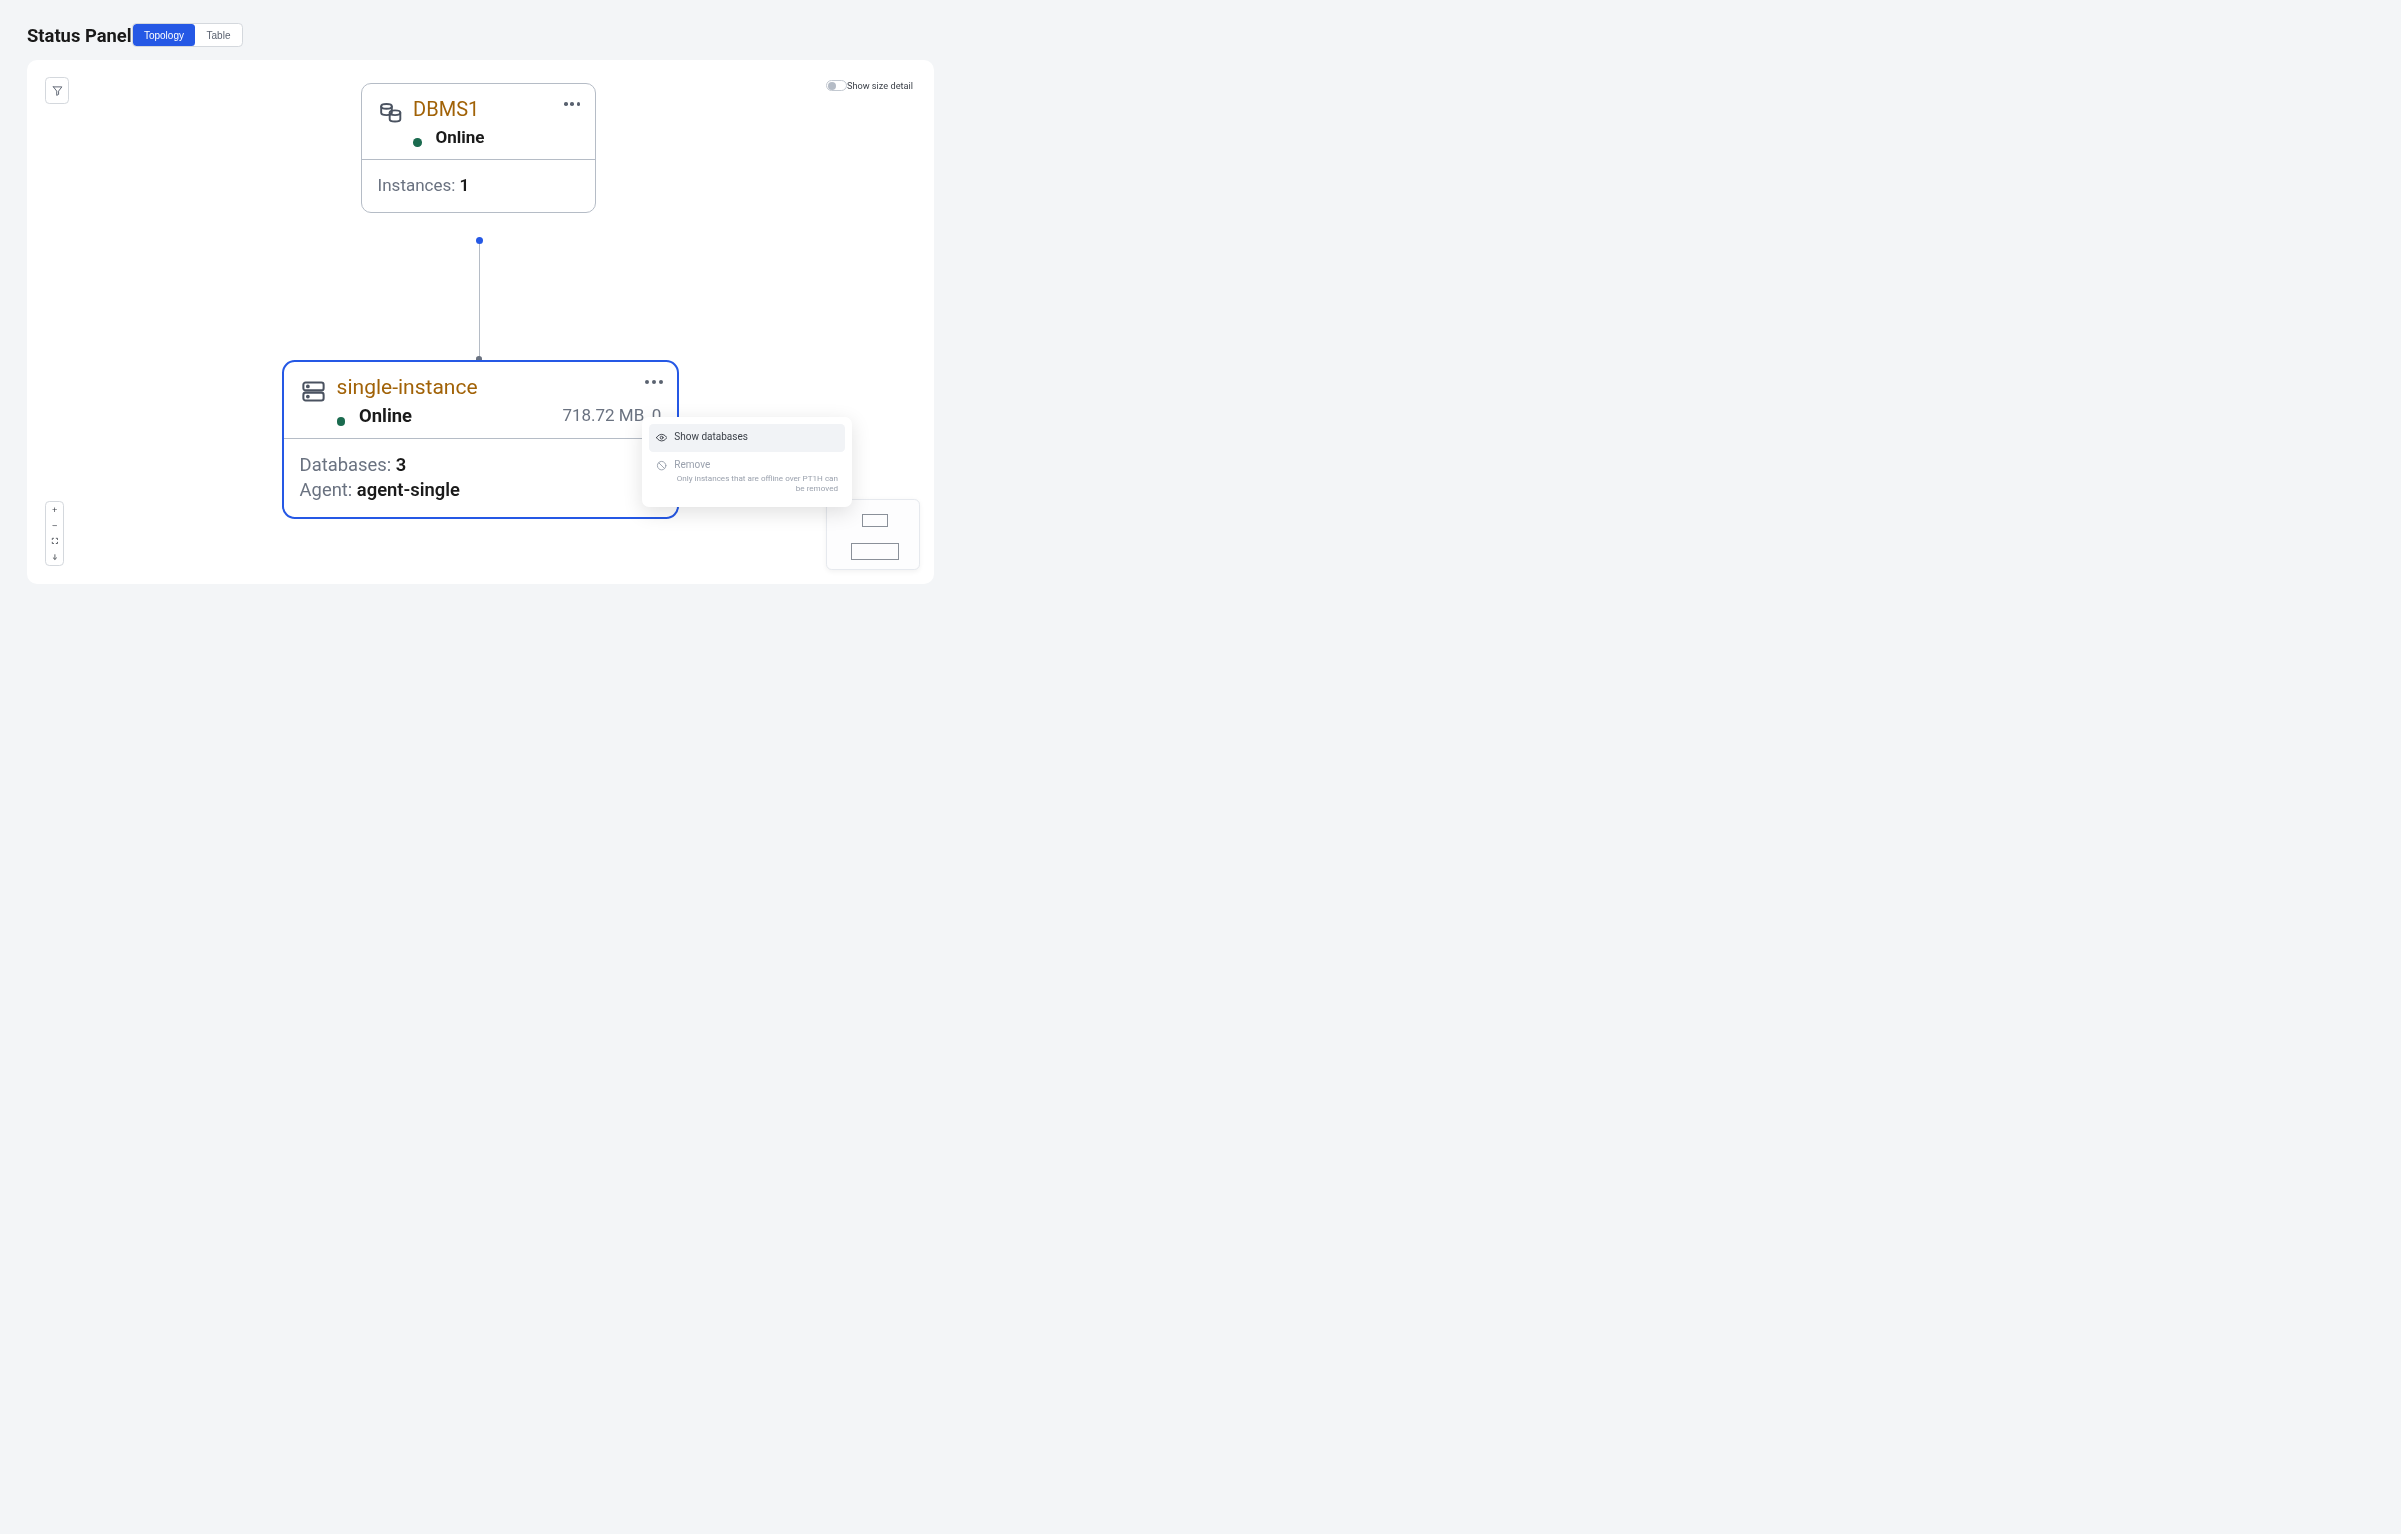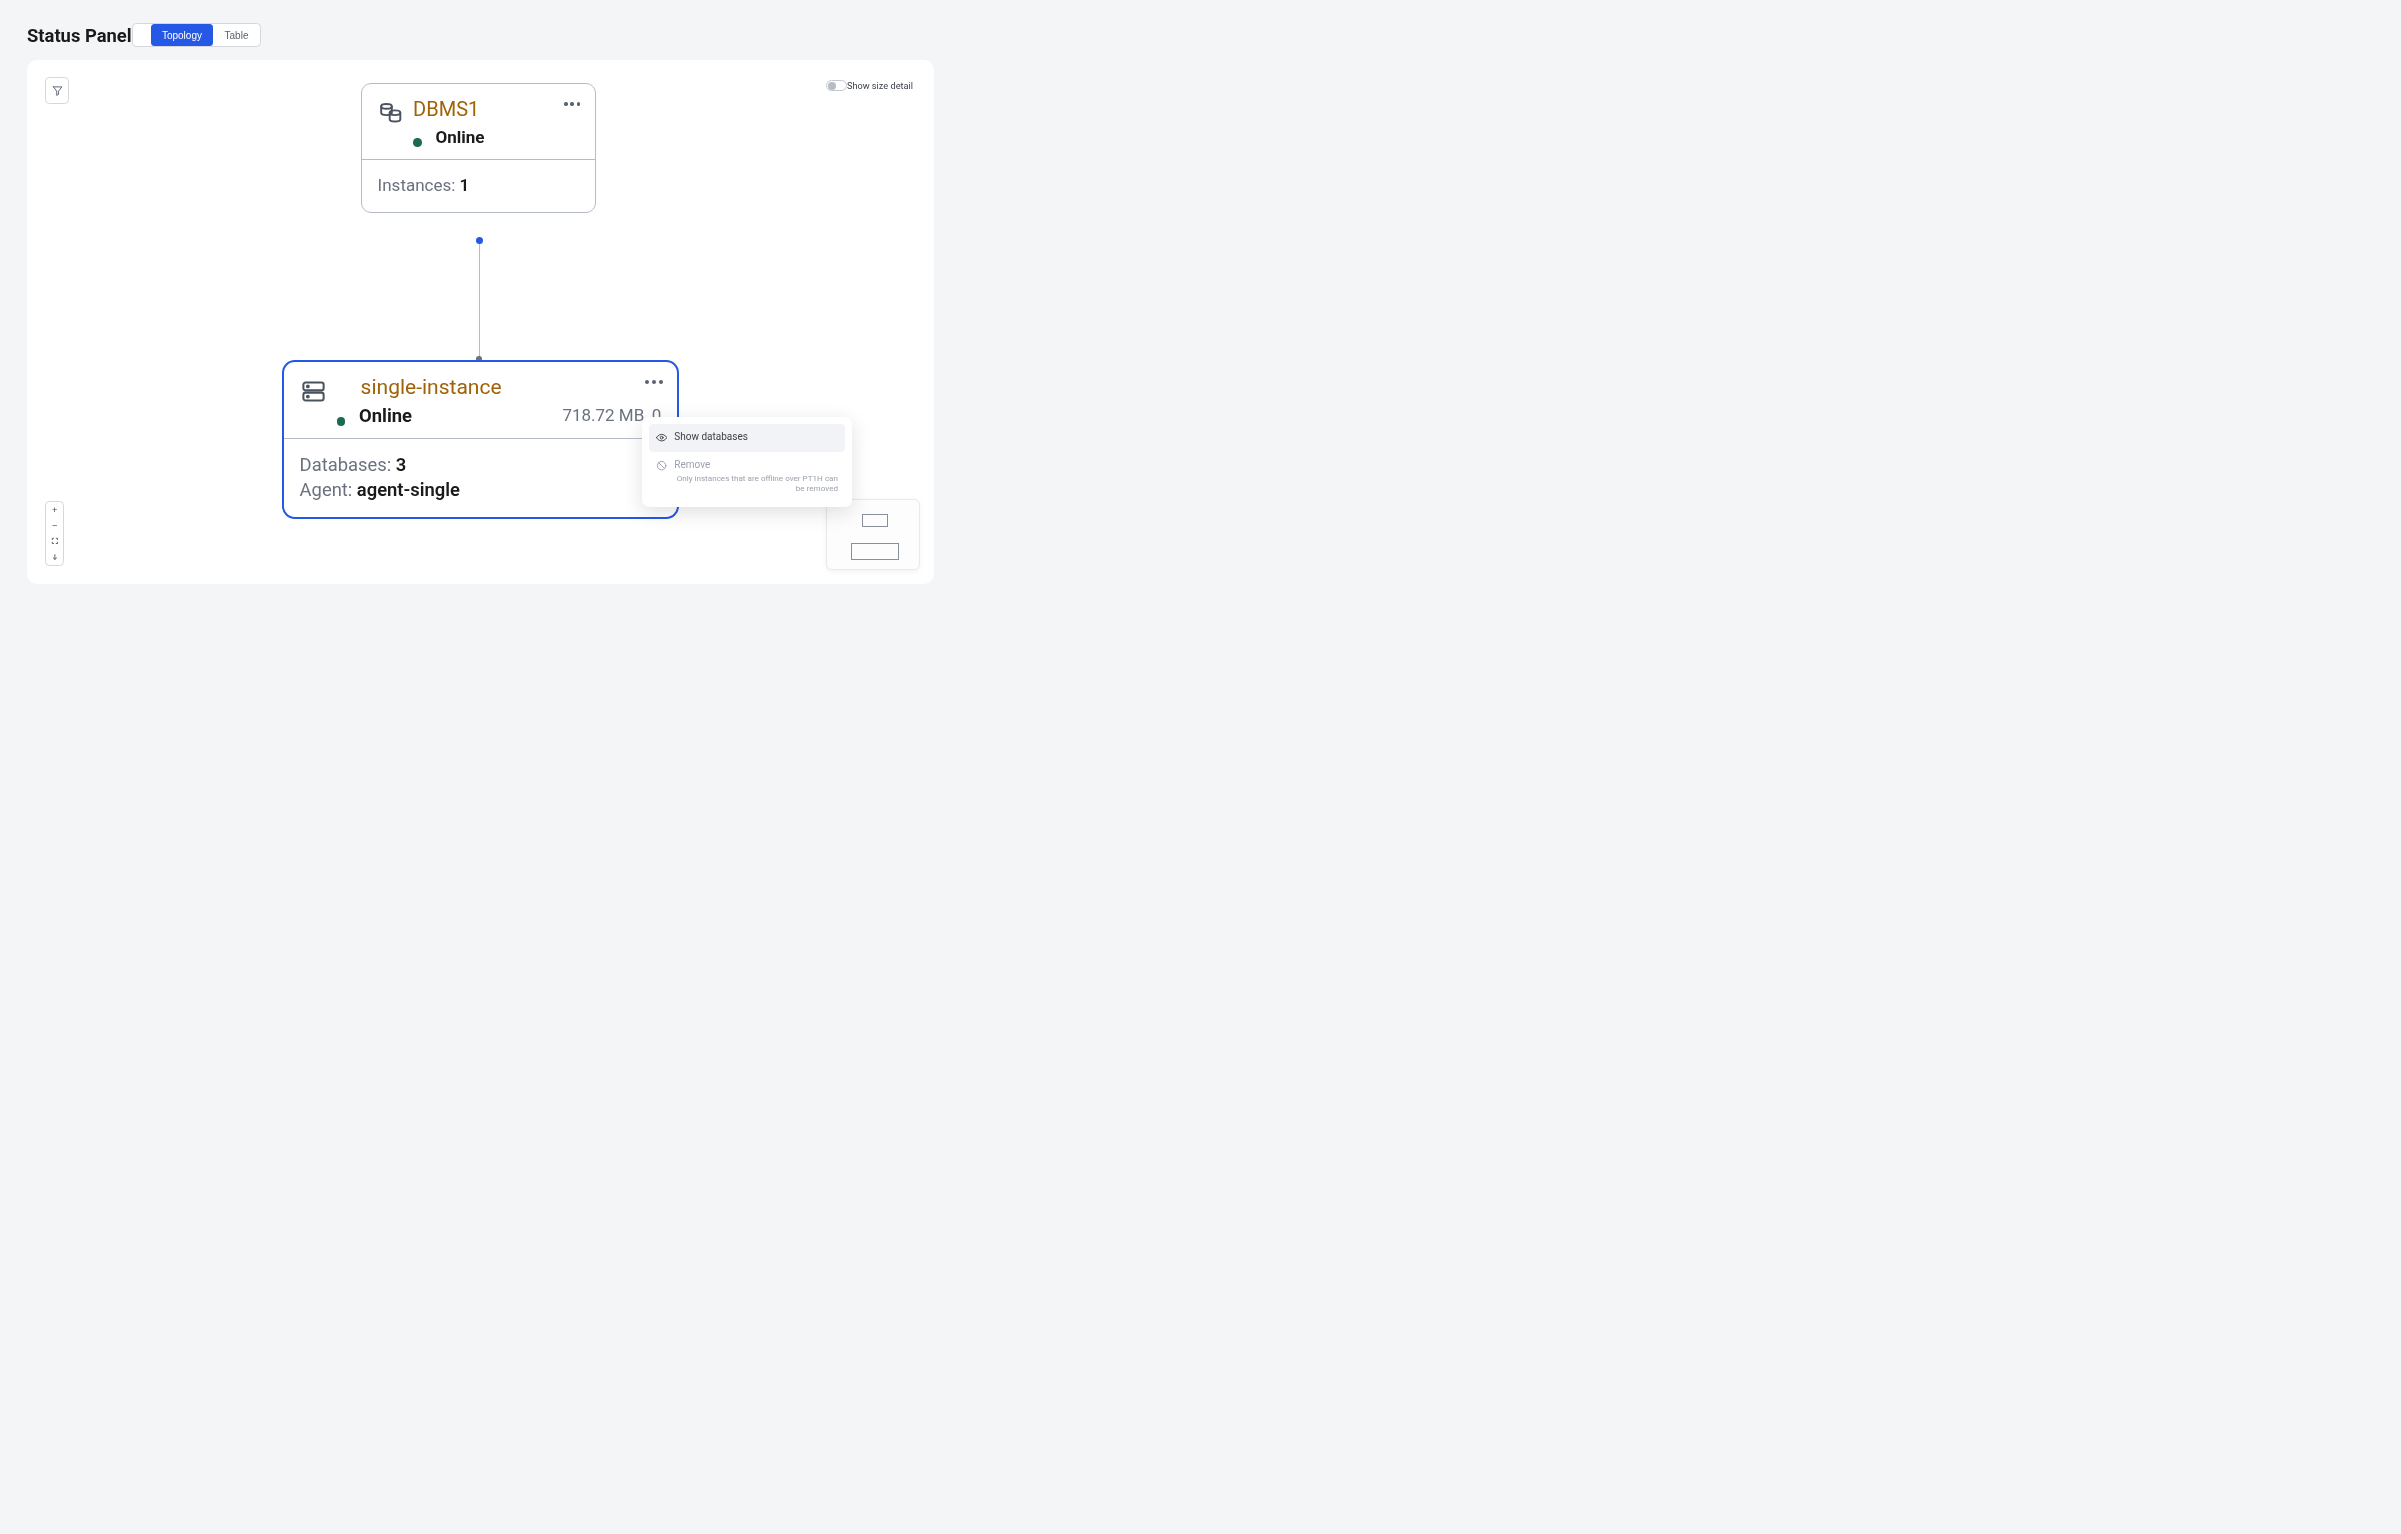--- a/index.html
+++ b/index.html
@@ -34,21 +34,20 @@
   background: transparent;
   padding: 5.7px 11.3px;
   font-size: 10px;
   color: #5a6270;
   cursor: pointer;
 }
 .view-switch button.active {
   background: #2558e5;
   color: #fff;
   border-radius: 3.5px;
-  margin-left: 18px;
 }
 .canvas-wrap {
   margin: 0 27px 0 27px;
   background: #fff;
   border-radius: 10px;
   position: relative;
   height: 524px;
 }
 .filter-btn {
   position: absolute;
@@ -118,21 +117,21 @@
   align-items: flex-start;
   gap: 10px;
   position: relative;
 }
 .node-icon { flex-shrink: 0; margin-top: 2.8px; }
 .node-name {
   font-size: 20px;
   color: #a16207;
   font-weight: 400;
 }
-.node.instance .node-name { font-size: 21px; margin-left: 24px; }
+.node.instance .node-name { font-size: 21px; }
 .node-status-row {
   display: flex;
   align-items: flex-end;
   gap: 14px;
   margin-top: 5.7px;
 }
 .status-dot {
   width: 8.5px;
   height: 8.5px;
   border-radius: 50%;

